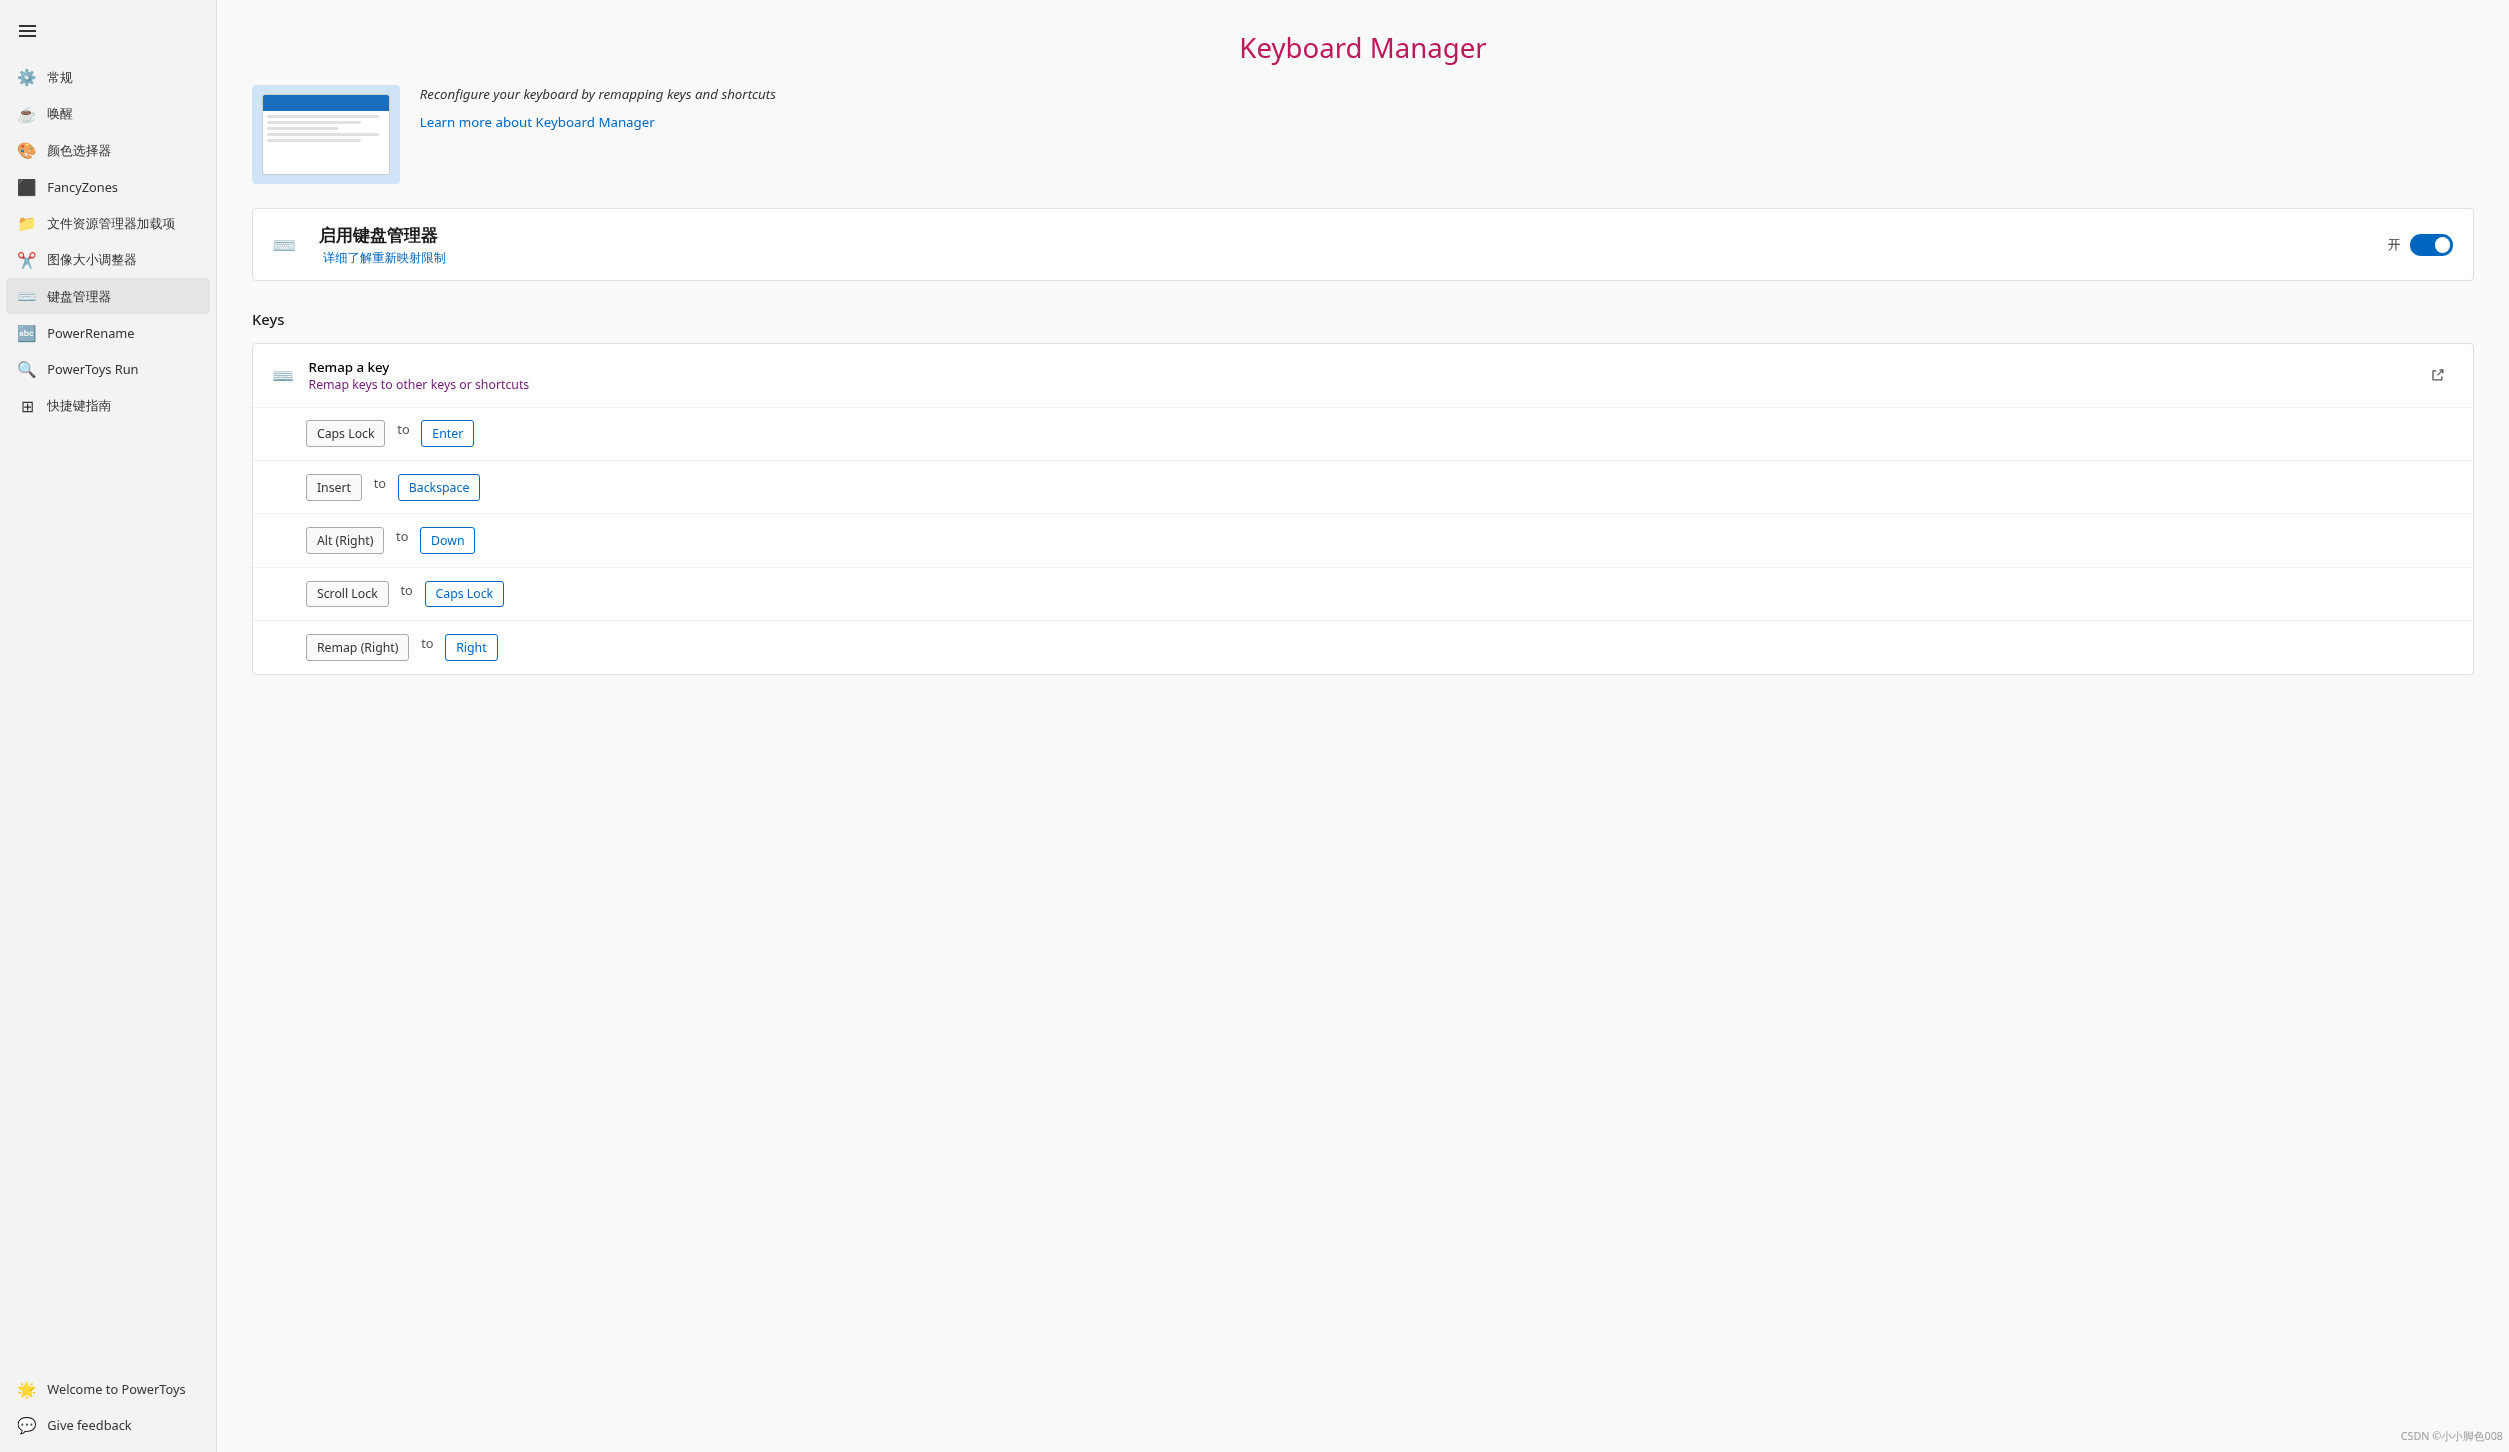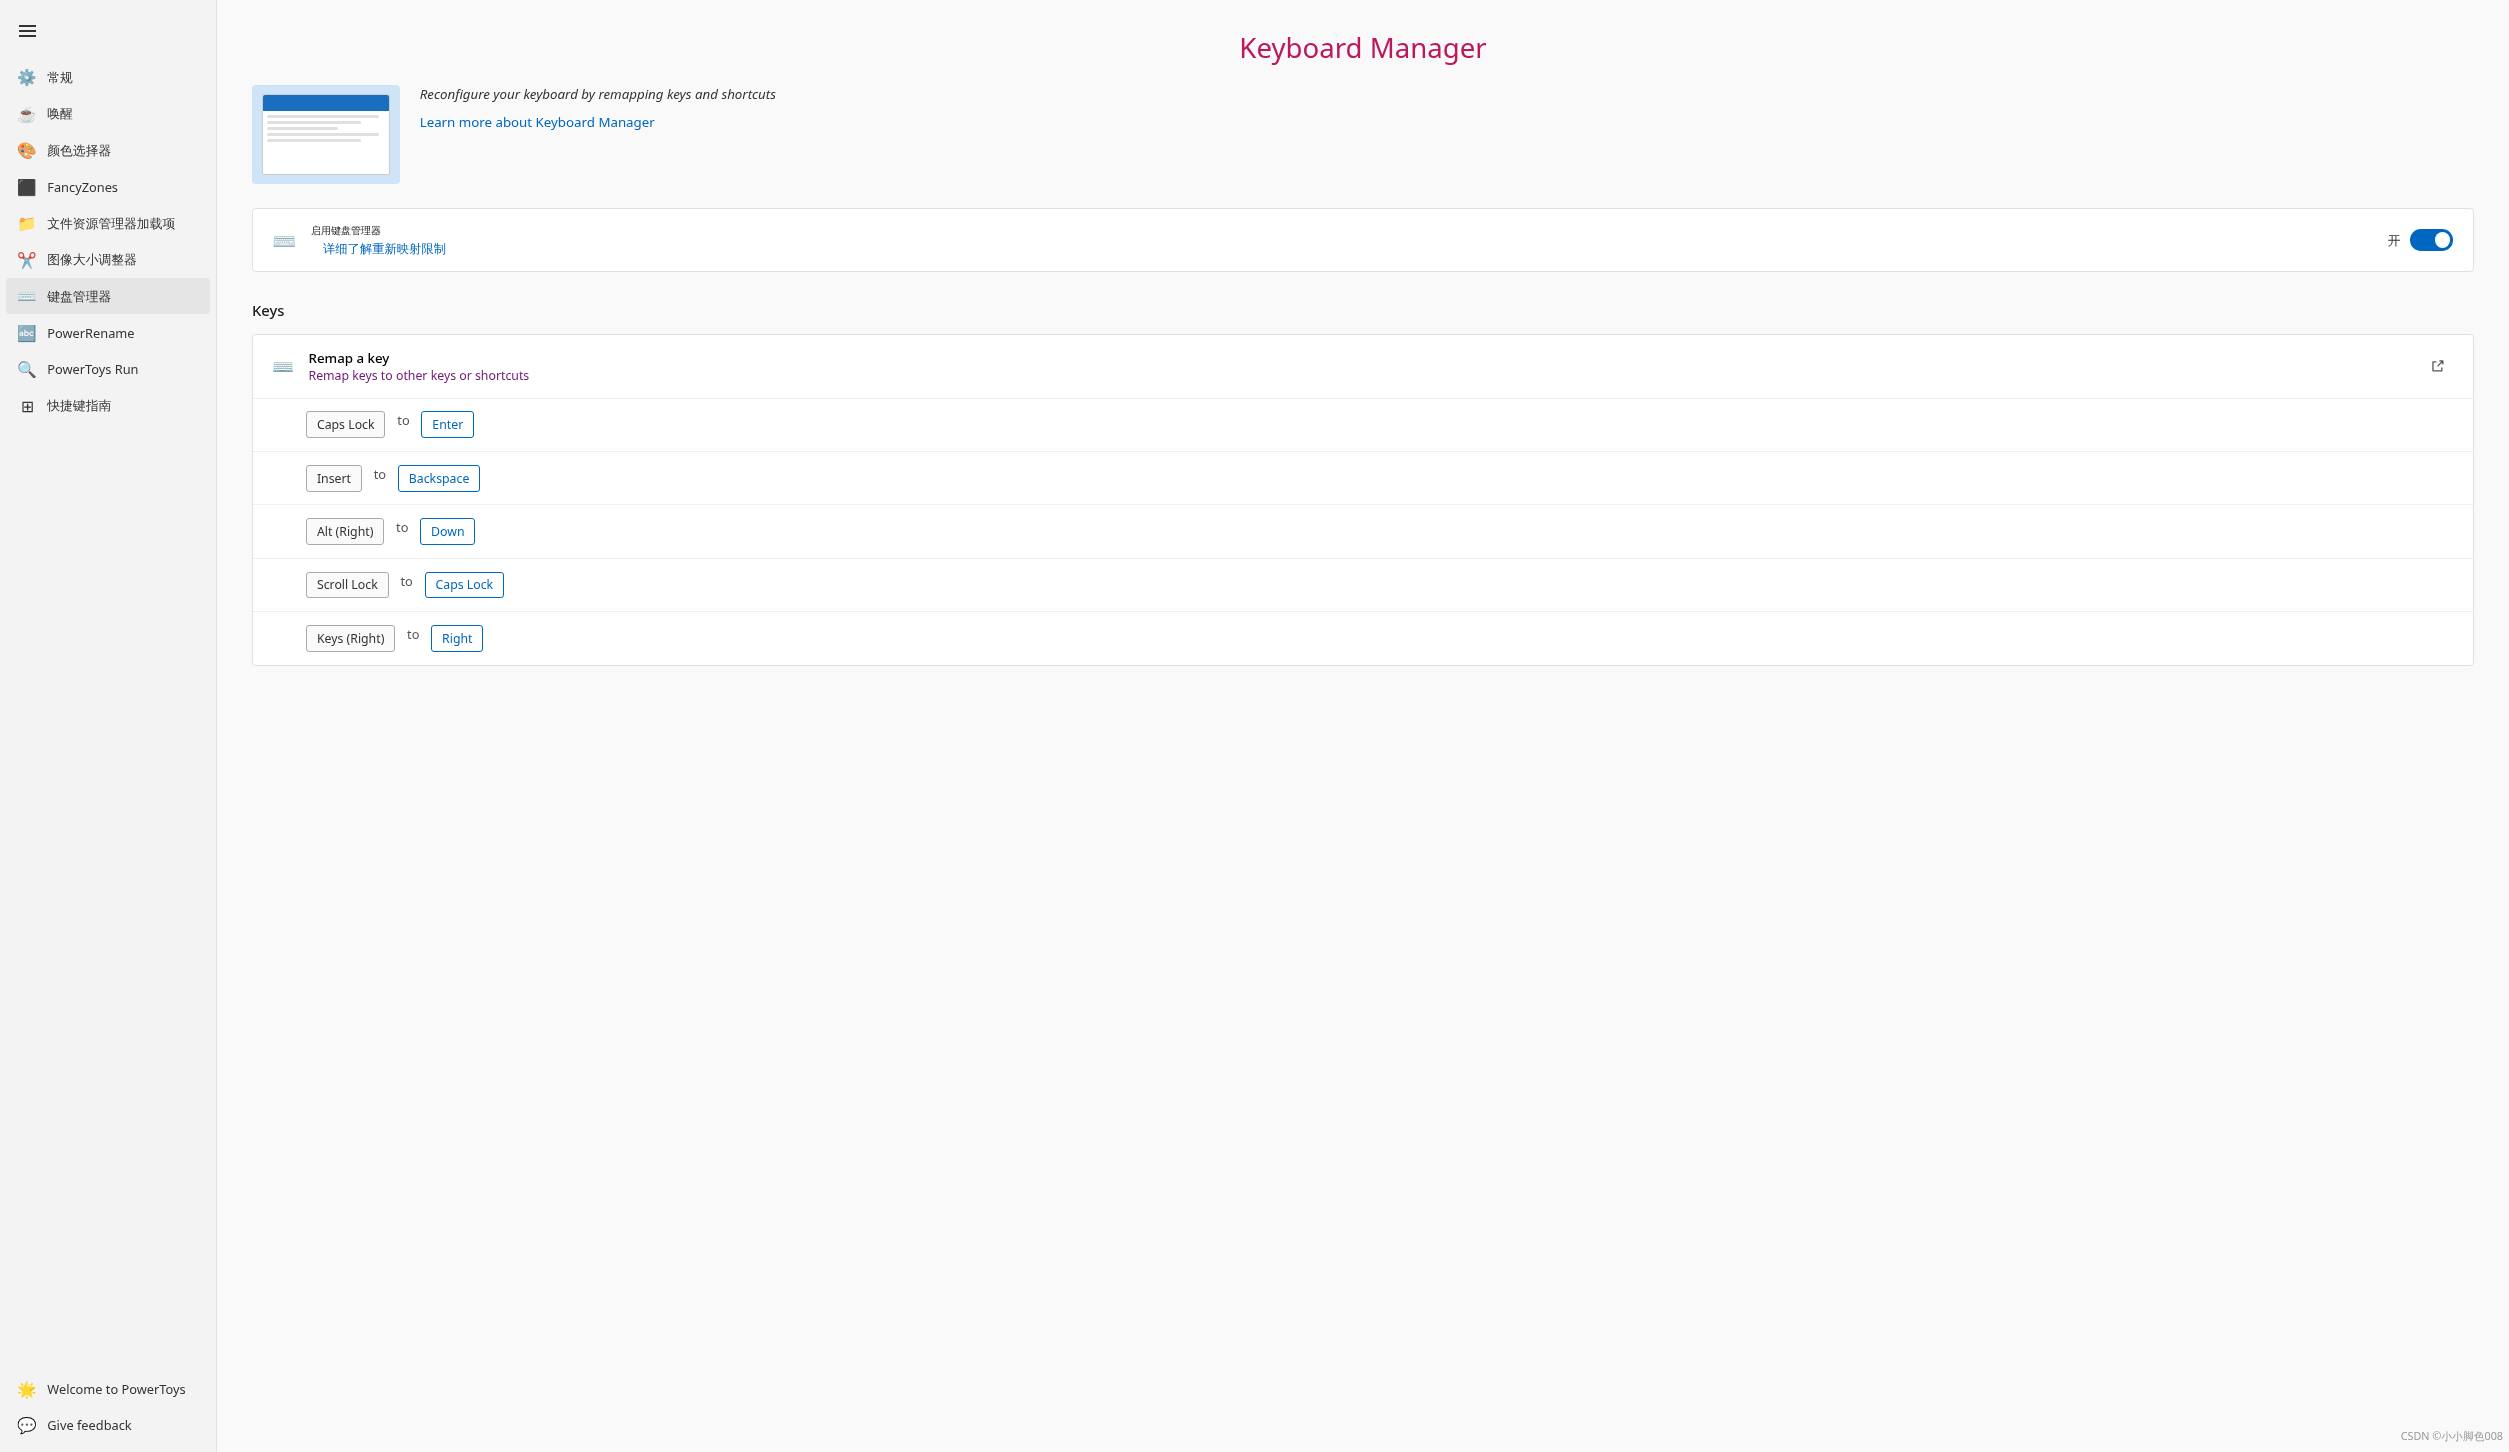--- a/index.html
+++ b/index.html
@@ -155,23 +155,24 @@
       display: flex;
       align-items: center;
       margin-bottom: 27.6px;
       gap: 13.8px;
     }
     .toggle-section-icon {
       font-size: 19.7px;
       color: #555;
     }
     .toggle-section-text h3 {
-      font-size: 10px;
-      font-weight: 400;
+      font-size: 17px;
+      font-weight: 700;
       color: #1a1a1a;
+      text-align: center;
     }
     .toggle-section-text a {
       color: #0067c0;
       font-size: 12.3px;
       text-decoration: none;
       margin-left: 12px;
     }
     .toggle-right {
       margin-left: auto;
       display: flex;
@@ -414,21 +415,21 @@
       <div class="key-box">Alt (Right)</div>
       <span class="to-label">to</span>
       <div class="key-box highlight">Down</div>
     </div>
         <div class="key-mapping-row">
       <div class="key-box">Scroll Lock</div>
       <span class="to-label">to</span>
       <div class="key-box highlight">Caps Lock</div>
     </div>
         <div class="key-mapping-row">
-      <div class="key-box">Keys (Right)</div>
+      <div class="key-box">Remap (Right)</div>
       <span class="to-label">to</span>
       <div class="key-box highlight">Right</div>
     </div>
       </div>
   </div>
 </main>
 
 <div id="watermark">CSDN ©小小脚色008</div>
 
 

